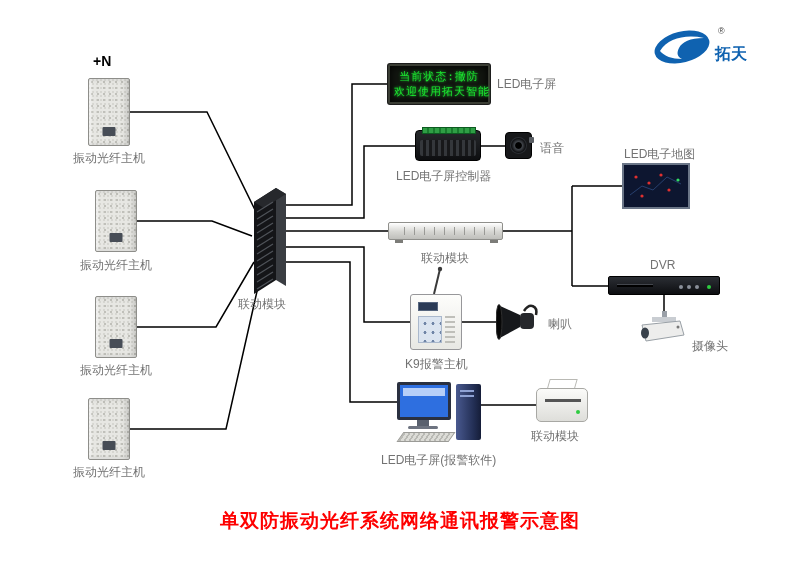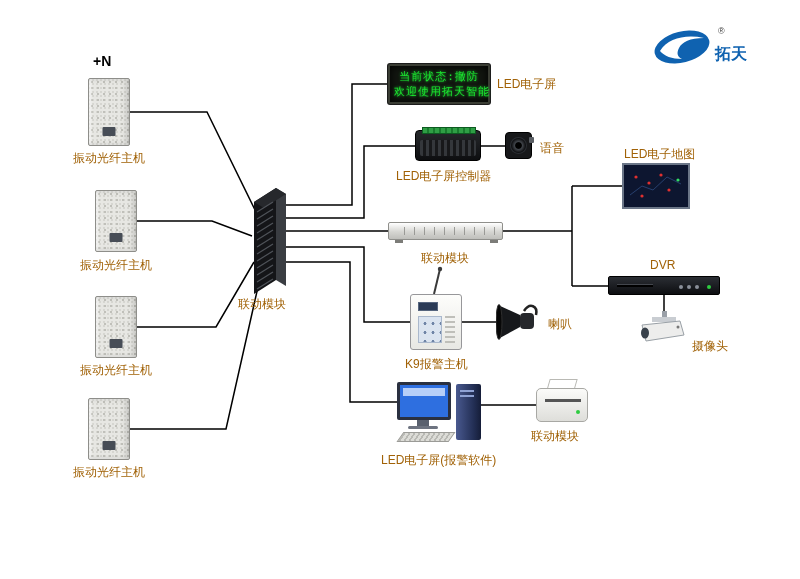--- a/index.html
+++ b/index.html
@@ -4,21 +4,21 @@
 <style>
   * { margin:0; padding:0; box-sizing:border-box; }
   html,body { background:#fff; font-family:"Liberation Sans", sans-serif; }
   .canvas { position:relative; width:800px; height:579px; background:#fff; overflow:hidden; }
 
   
   .wires { position:absolute; left:0; top:0; }
   .wires polyline { fill:none; stroke:#000; stroke-width:1.5; stroke-linejoin:miter; }
 
   
-  .lbl { position:absolute; font-size:12px; color:#a16207; white-space:nowrap; }
+  .lbl { position:absolute; font-size:12px; color:#737373; white-space:nowrap; }
 
   
   .title { position:absolute; left:0; right:0; top:508px; text-align:center;
            font-size:19px; font-weight:bold; color:#fe0000; letter-spacing:1px; }
 
   .plus-n { position:absolute; left:93px; top:53px; font-size:14px; font-weight:bold; color:#000; }
 
   
   .logo { position:absolute; left:652px; top:26px; width:120px; height:48px; }
   .logo-reg { position:absolute; left:66px; top:0; font-size:9px; color:#444; }
@@ -271,14 +271,15 @@
   <div class="pc-tower"></div>
   <div class="lbl" style="left:381px;top:452px">LED电子屏(报警软件)</div>
 
   <div class="printer-paper"></div>
   <div class="printer">
     <div class="printer-slot"></div>
     <div class="printer-btn"></div>
   </div>
   <div class="lbl" style="left:531px;top:428px">联动模块</div>
 
+  <div class="title">单双防振动光纤系统网络通讯报警示意图</div>
 
 </div>
 
 </body></html>

